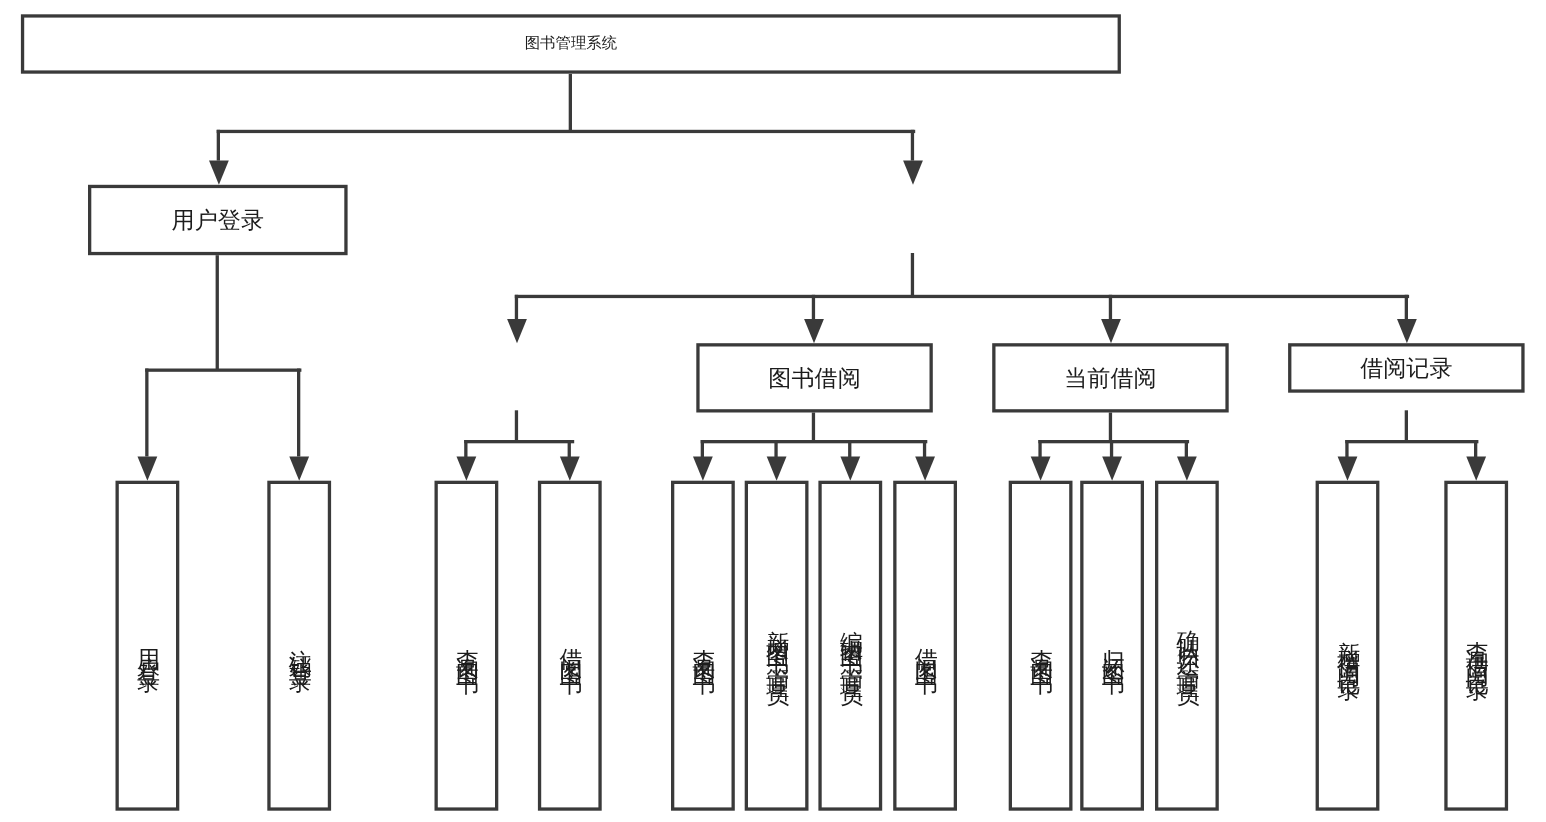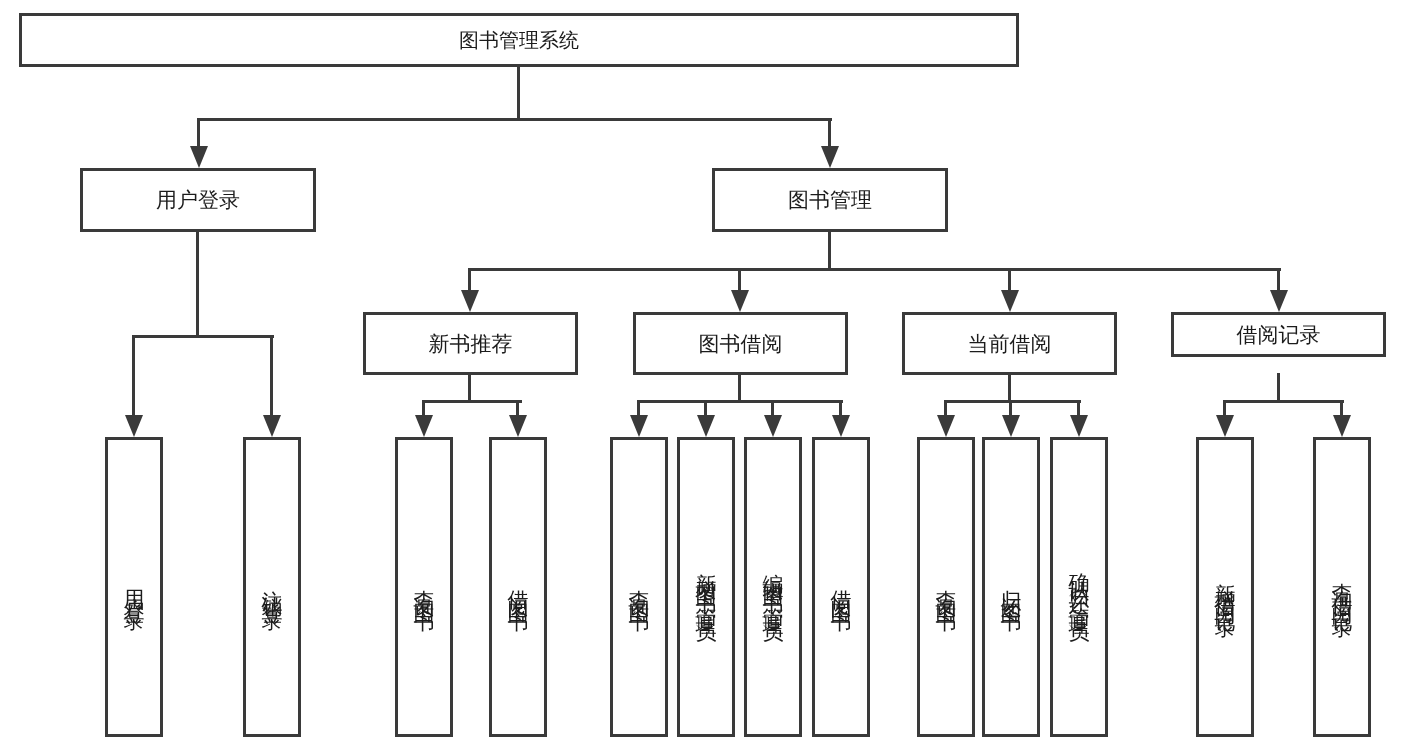--- a/index.html
+++ b/index.html
@@ -21,21 +21,21 @@
   .box{
     position:absolute;
     background:var(--box_bg);
     border:3px solid var(--line);
     display:flex;align-items:center;justify-content:center;
     color:var(--text);
     font-size:21px;
     z-index:2;
     text-align:center;
   }
-  .box.root{font-size:20px;}
+  .box.root{font-size:14px;}
   .vbox{
     writing-mode:vertical-rl;
     text-orientation:mixed;
     letter-spacing:7px;
     line-height:1.15;
     font-size:21px;
   }
   .hl{position:absolute;height:3px;background:var(--line);z-index:1;}
   .vl{position:absolute;width:3px;background:var(--line);z-index:1;}
   .ah{
@@ -62,41 +62,39 @@
   <div class="box root" style="left:19px;top:13px;width:1000px;height:54px;">图书管理系统</div>
 
   <div class="vl" style="left:517px;top:67px;height:53px;"></div>
   <div class="hl" style="left:197px;top:118px;width:635px;"></div>
   <div class="vl" style="left:197px;top:118px;height:28px;"></div>
   <div class="ah" style="left:190px;top:146px;"></div>
   <div class="vl" style="left:828px;top:118px;height:28px;"></div>
   <div class="ah" style="left:821px;top:146px;"></div>
 
   <div class="box" style="left:80px;top:168px;width:236px;height:64px;">用户登录</div>
-  <div class="box" style="left:712px;top:168px;width:236px;height:64px;">图书管理</div>
 
   <div class="vl" style="left:196px;top:230px;height:107px;"></div>
   <div class="hl" style="left:132px;top:335px;width:142px;"></div>
   <div class="vl" style="left:132px;top:335px;height:80px;"></div>
   <div class="ah" style="left:125px;top:415px;"></div>
   <div class="vl" style="left:270px;top:335px;height:80px;"></div>
   <div class="ah" style="left:263px;top:415px;"></div>
 
   <div class="vl" style="left:828px;top:230px;height:40px;"></div>
   <div class="hl" style="left:468px;top:268px;width:813px;"></div>
   <div class="vl" style="left:468px;top:268px;height:24px;"></div>
   <div class="ah" style="left:461px;top:290px;"></div>
   <div class="vl" style="left:738px;top:268px;height:24px;"></div>
   <div class="ah" style="left:731px;top:290px;"></div>
   <div class="vl" style="left:1008px;top:268px;height:24px;"></div>
   <div class="ah" style="left:1001px;top:290px;"></div>
   <div class="vl" style="left:1277px;top:268px;height:24px;"></div>
   <div class="ah" style="left:1270px;top:290px;"></div>
 
-  <div class="box" style="left:363px;top:312px;width:215px;height:63px;">新书推荐</div>
   <div class="box" style="left:633px;top:312px;width:215px;height:63px;">图书借阅</div>
   <div class="box" style="left:902px;top:312px;width:215px;height:63px;">当前借阅</div>
   <div class="box" style="left:1171px;top:312px;width:215px;height:45px;">借阅记录</div>
 
   <div class="vl" style="left:468px;top:373px;height:29px;"></div>
   <div class="hl" style="left:422px;top:400px;width:100px;"></div>
   <div class="vl" style="left:422px;top:400px;height:16px;"></div>
   <div class="ah" style="left:415px;top:415px;"></div>
   <div class="vl" style="left:516px;top:400px;height:16px;"></div>
   <div class="ah" style="left:509px;top:415px;"></div>

